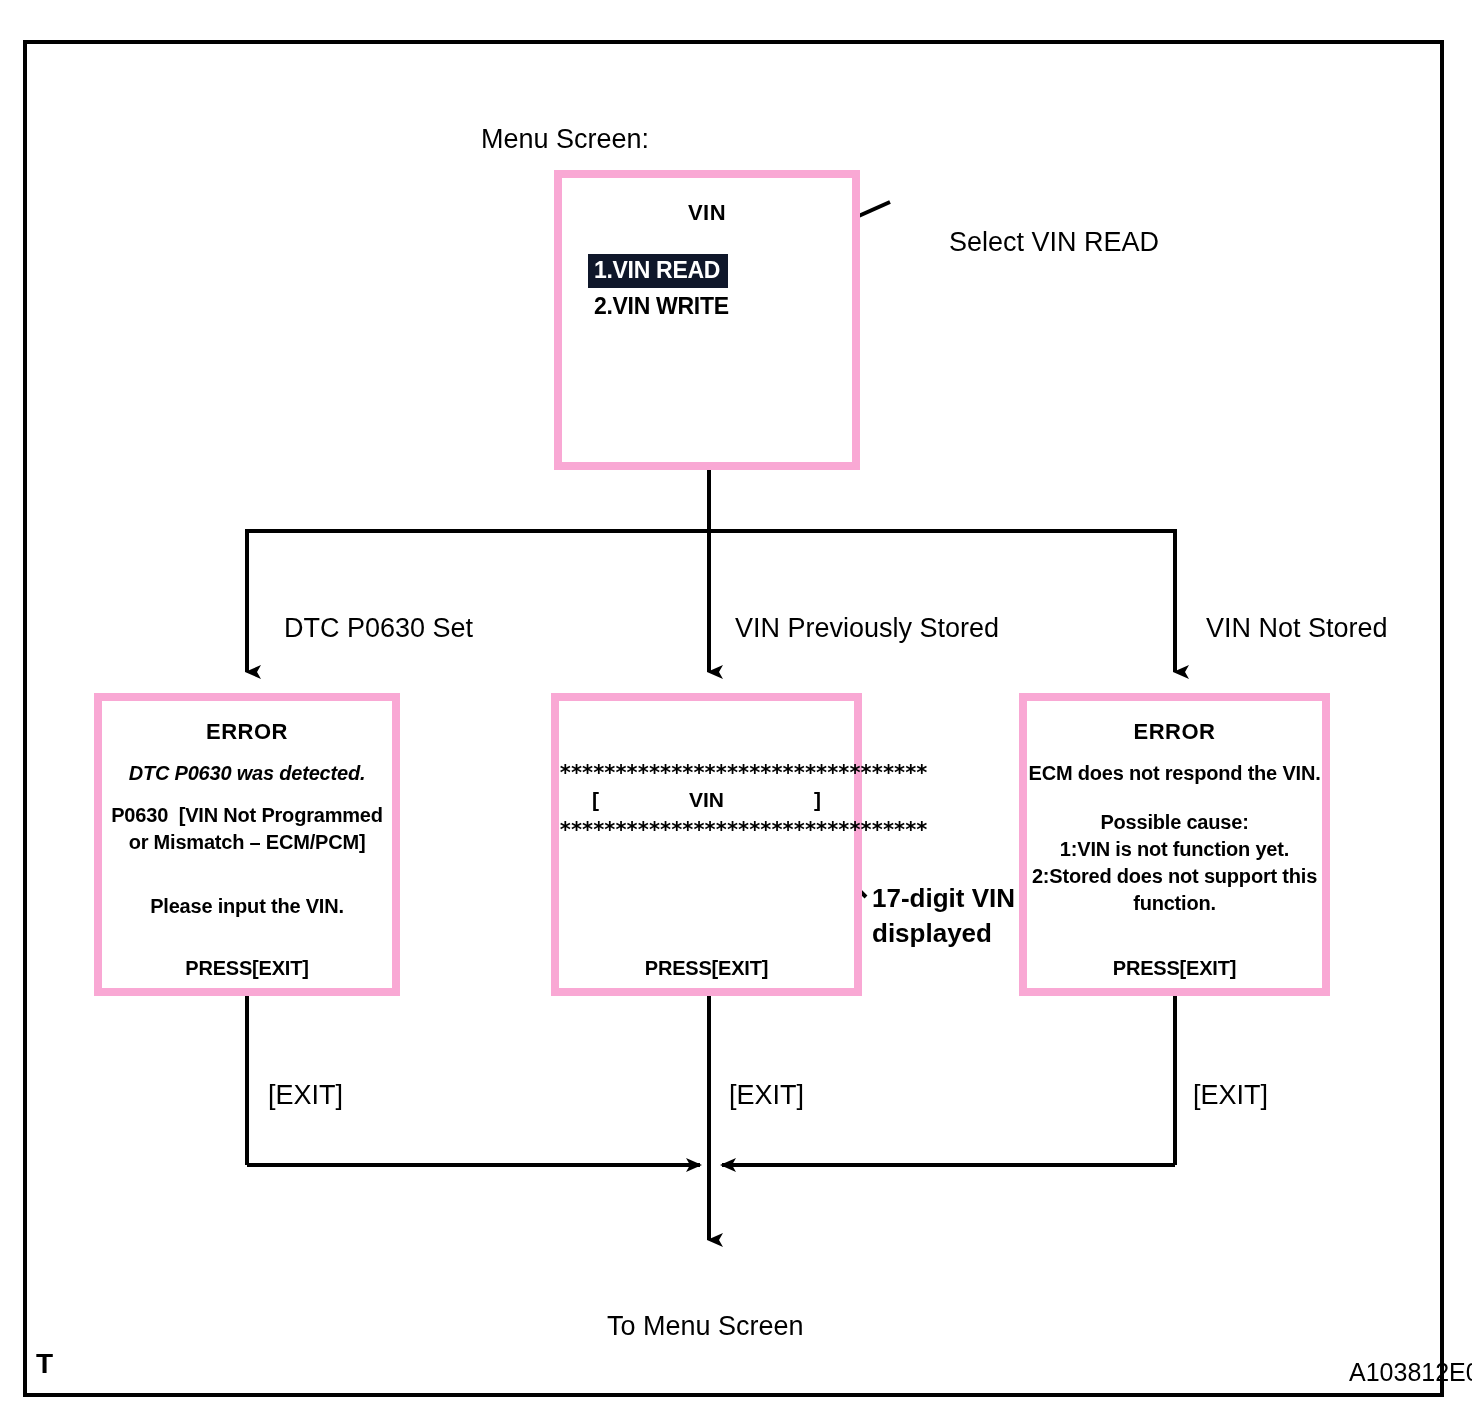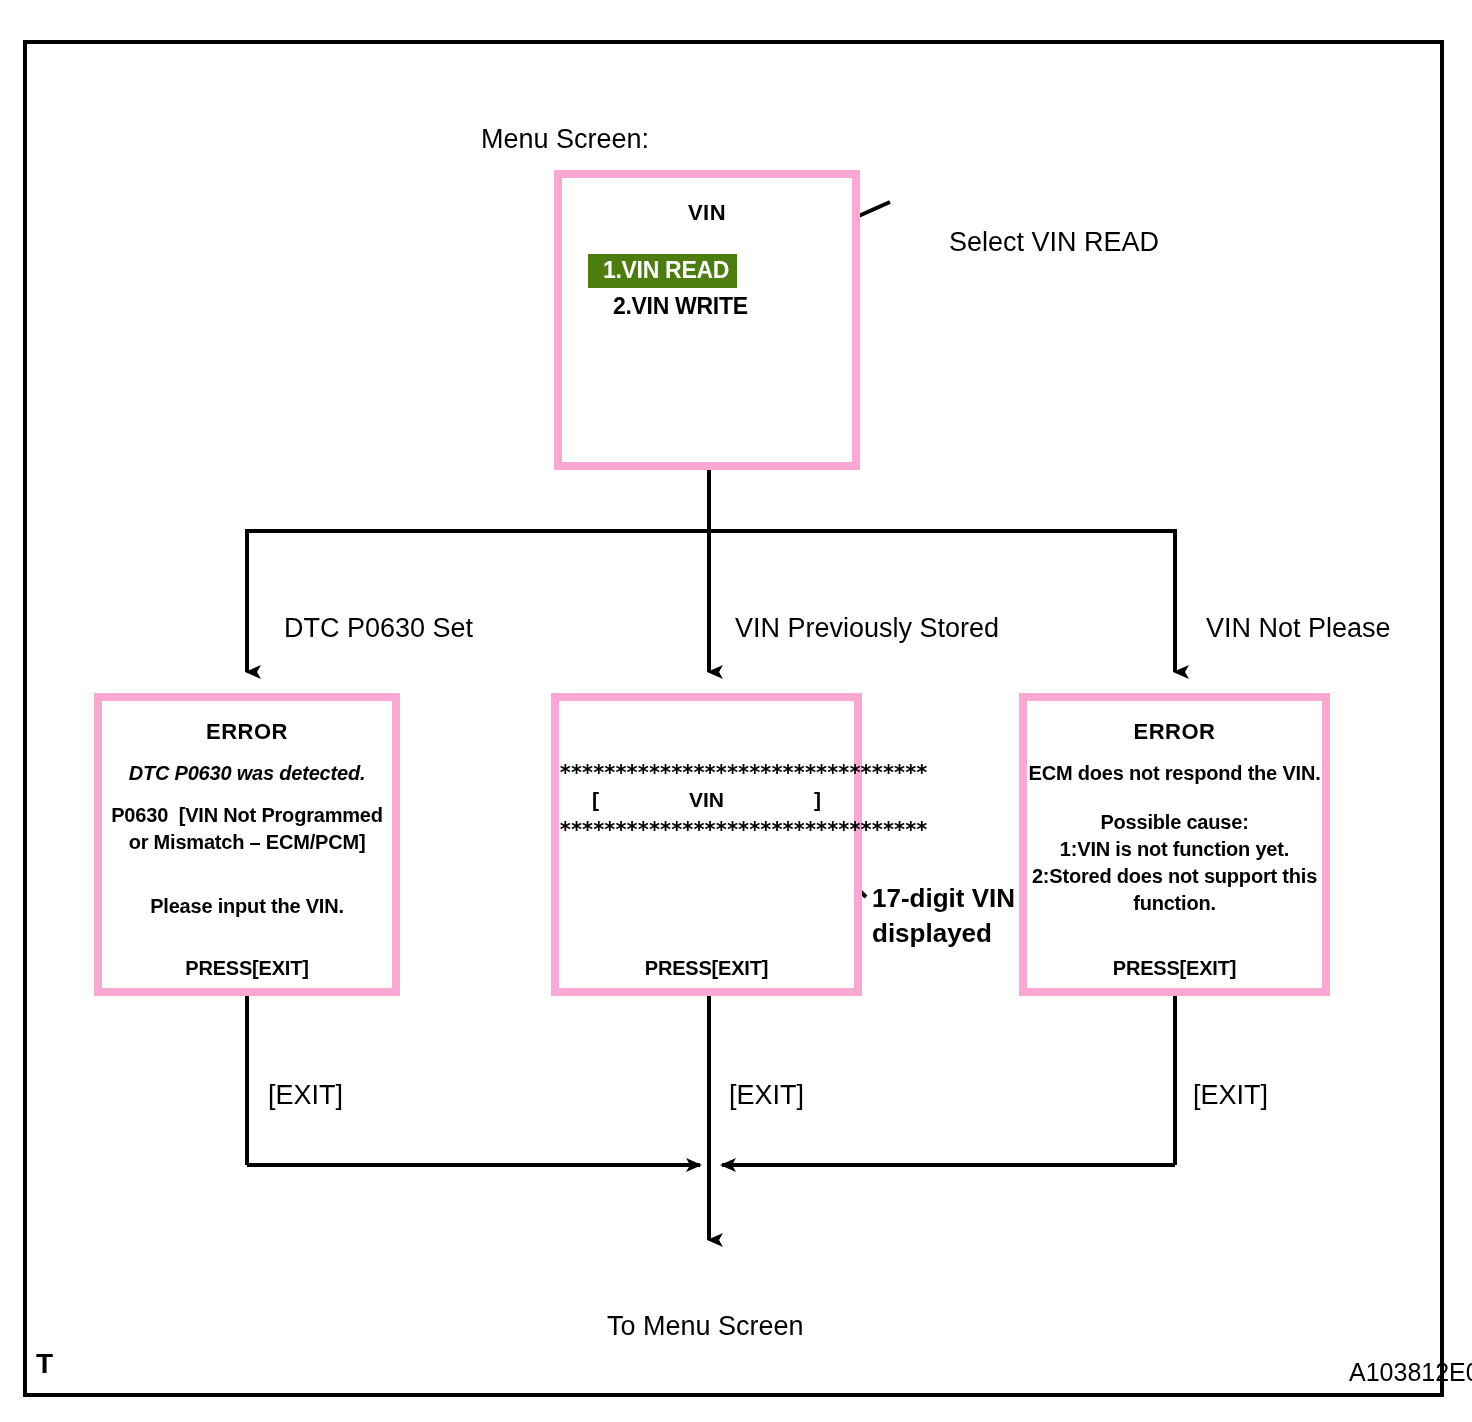--- a/index.html
+++ b/index.html
@@ -31,21 +31,21 @@
 
   .lcd{position:absolute;width:100%;text-align:center;
        font-family:"Liberation Sans","DejaVu Sans",sans-serif;
        font-weight:700;white-space:pre;}
   .lcd-title{font-size:22px;letter-spacing:0.5px;}
   .lcd-line{font-size:20px;letter-spacing:-0.2px;}
 
   
   .menu-item{position:absolute;font-weight:700;font-size:23px;
              letter-spacing:-0.3px;white-space:pre;}
-  .menu-item.selected{background:#4d7c0f;color:#fff;padding:3px 8px 4px 15px;}
+  .menu-item.selected{background:#0f172a;color:#fff;padding:3px 8px 4px 6px;}
   .menu-item.plain{color:#000;padding:3px 8px 4px 6px;}
 
   
   .stars{position:absolute;width:100%;text-align:center;
          font-family:"DejaVu Sans Mono","Liberation Mono",monospace;
          font-weight:700;font-size:21px;letter-spacing:-1.5px;}
 
   .vinrow{position:absolute;width:100%;font-weight:700;font-size:21px;}
   .vinrow .lb{position:absolute;}
   .vinrow .rb{position:absolute;}
@@ -95,29 +95,29 @@
 
     <line x1="758" y1="790" x2="866" y2="897" stroke="#000" stroke-width="4"></line>
   </svg>
 
   <div class="txt anno" style="left:481px;top:124px;">Menu Screen:</div>
 
   <div class="screen" style="left:554px;top:170px;width:306px;height:300px;">
     <div class="screen-body">
       <div class="lcd lcd-title" style="top:22px;">VIN</div>
       <div class="menu-item selected" style="left:26px;top:76px;">1.VIN READ</div>
-      <div class="menu-item plain" style="left:26px;top:112px;margin-left:19px;">2.VIN WRITE</div>
+      <div class="menu-item plain" style="left:26px;top:112px;">2.VIN WRITE</div>
     </div>
   </div>
 
   <div class="txt anno" style="left:949px;top:187px;margin-top:40px;">Select VIN READ</div>
 
   <div class="txt anno" style="left:284px;top:613px;">DTC P0630 Set</div>
   <div class="txt anno" style="left:735px;top:613px;">VIN Previously Stored</div>
-  <div class="txt anno" style="left:1206px;top:613px;">VIN Not Please</div>
+  <div class="txt anno" style="left:1206px;top:613px;">VIN Not Stored</div>
 
   <div class="screen" style="left:94px;top:693px;width:306px;height:303px;">
     <div class="screen-body">
       <div class="lcd lcd-title" style="top:18px;">ERROR</div>
       <div class="lcd lcd-line" style="top:61px;font-style:italic;">DTC P0630 was detected.</div>
       <div class="lcd lcd-line" style="top:103px;">P0630  [VIN Not Programmed</div>
       <div class="lcd lcd-line" style="top:130px;">or Mismatch – ECM/PCM]</div>
       <div class="lcd lcd-line" style="top:194px;">Please input the VIN.</div>
       <div class="lcd lcd-line" style="top:256px;">PRESS[EXIT]</div>
     </div>

